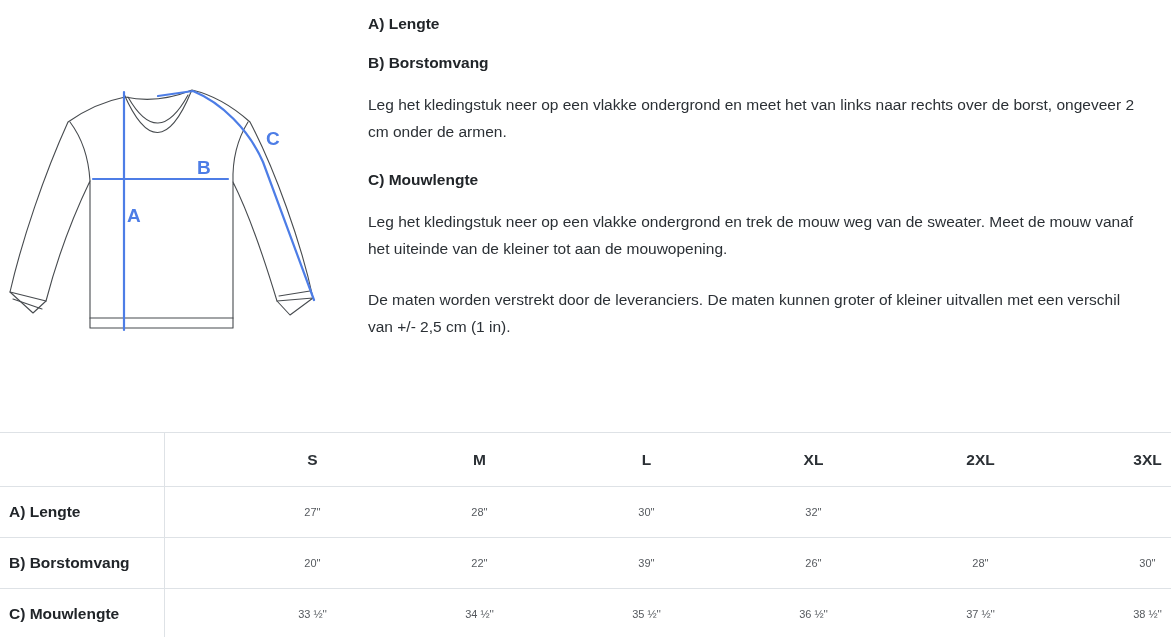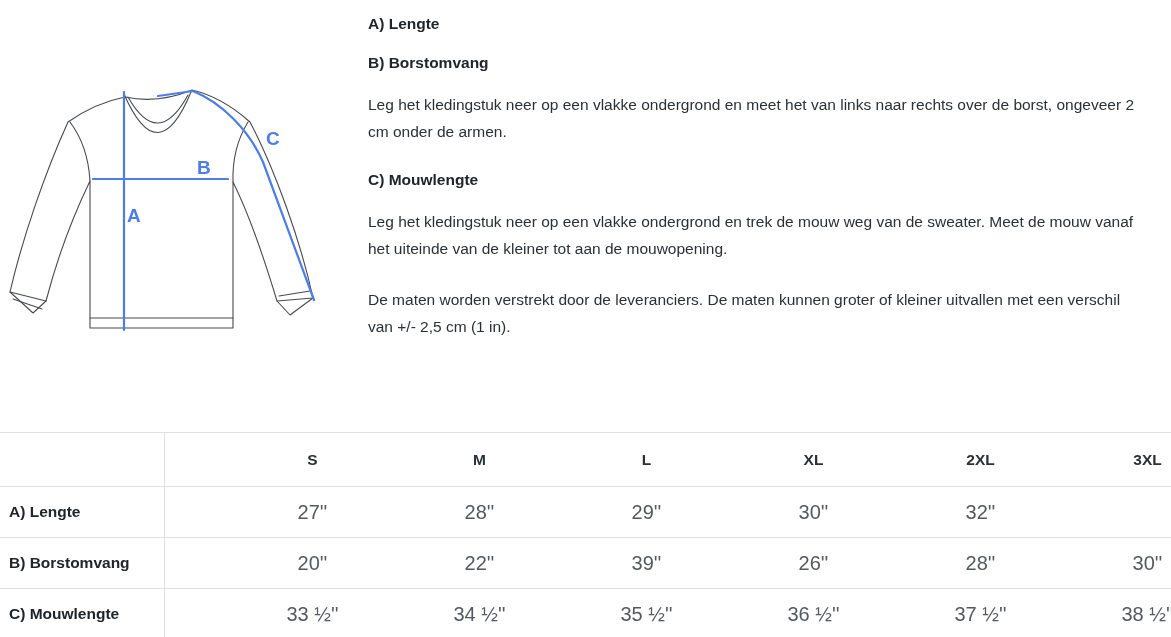--- a/index.html
+++ b/index.html
@@ -32,21 +32,21 @@
                 border-top: 1px solid #dee2e6; }
   .t-row { display: grid; grid-template-columns: 165px 64px repeat(6, 167px);
            border-bottom: 1px solid #dee2e6; align-items: stretch; }
   .t-row.header { height: 54px; }
   .t-row.data   { height: 51px; }
   .cell { display: flex; align-items: center; }
   .label-cell { border-right: 1px solid #dee2e6; padding-left: 9px;
                 font-weight: bold; font-size: 15.5px; color: #212529; }
   .spacer-cell { }
   .head-cell { justify-content: center; font-weight: bold; font-size: 15.5px; color: #2b3035; }
-  .val-cell  { justify-content: center; font-size: 20px; color: #55595e; }
+  .val-cell  { justify-content: center; font-size: 11px; color: #55595e; }
 </style>
 </head>
 <body>
 
 <div class="page">
 
   <div class="diagram">
     <svg viewBox="0 0 350 280">
 
       <path class="outline" d="M125,27
@@ -101,21 +101,20 @@
       <div class="cell head-cell">XL</div>
       <div class="cell head-cell">2XL</div>
       <div class="cell head-cell">3XL</div>
     </div>
 
     <div class="t-row data">
       <div class="cell label-cell">A) Lengte</div>
       <div class="cell spacer-cell"></div>
       <div class="cell val-cell">27''</div>
       <div class="cell val-cell">28''</div>
-      <div class="cell val-cell">29''</div>
       <div class="cell val-cell">30''</div>
       <div class="cell val-cell">32''</div>
     </div>
 
     <div class="t-row data">
       <div class="cell label-cell">B) Borstomvang</div>
       <div class="cell spacer-cell"></div>
       <div class="cell val-cell">20''</div>
       <div class="cell val-cell">22''</div>
       <div class="cell val-cell">39''</div>

